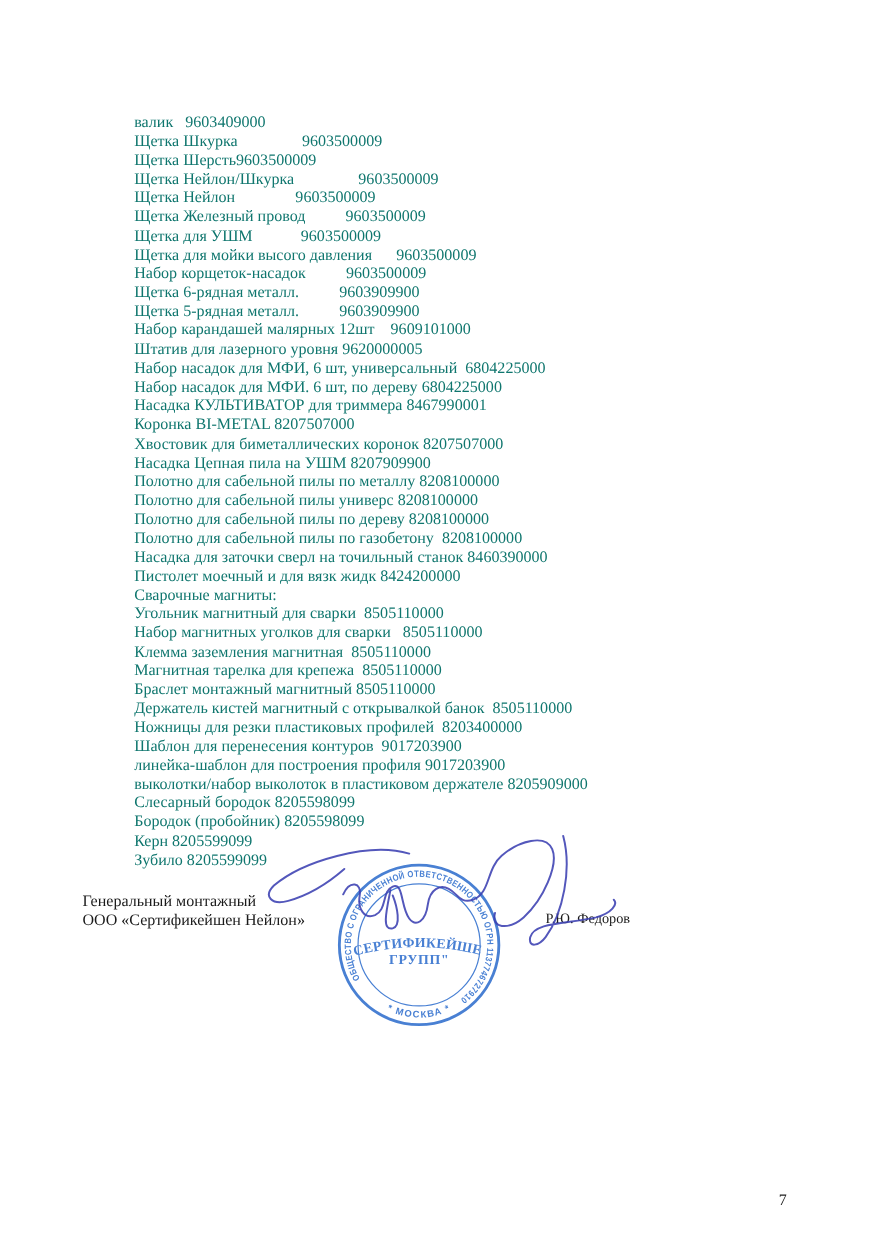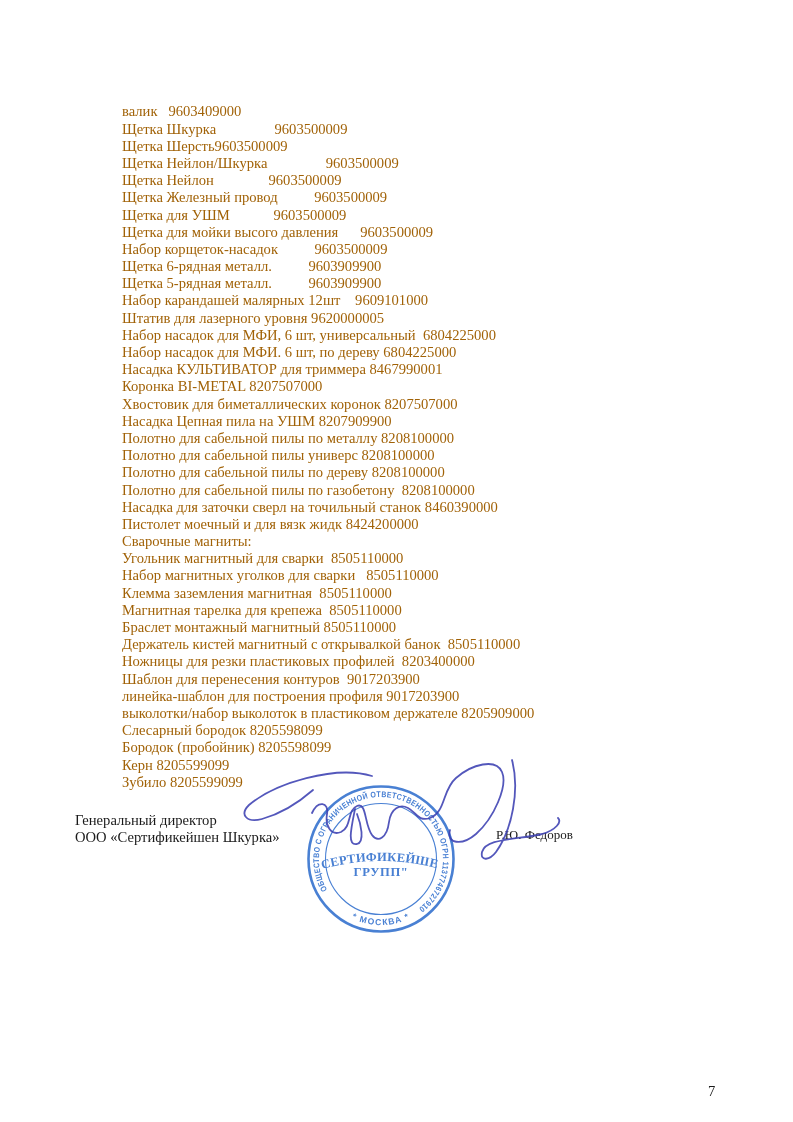--- a/index.html
+++ b/index.html
@@ -10,21 +10,21 @@
     font-family: "Liberation Serif", "DejaVu Serif", serif;
     color: #1a1a1a;
     overflow: hidden;
   }
   .doc-lines {
     position: absolute;
     left: 122px; top: 69px;
     font-size: 14.6px;
     line-height: 17.2px;
     white-space: pre;
-    color: #a16207;
+    color: #0f766e;
   }
   .doc-line { height: 17.2px; }
   .sig-role {
     position: absolute;
     left: 75px; top: 812px;
     font-size: 14.6px;
     line-height: 17.2px;
     white-space: pre;
   }
   .signer {
@@ -52,22 +52,22 @@
   .stamp-center-1    { font-family: "Liberation Serif", serif; font-size: 12.6px; font-weight: bold; letter-spacing: 0.2px; }
   .stamp-center-2    { font-family: "Liberation Serif", serif; font-size: 12.6px; font-weight: bold; letter-spacing: 0.6px; }
 </style>
 </head>
 <body>
 
 <div class="doc-lines">
   
 <div class="doc-line">валик   9603409000</div><div class="doc-line">Щетка Шкурка                9603500009</div><div class="doc-line">Щетка Шерсть9603500009</div><div class="doc-line">Щетка Нейлон/Шкурка                9603500009</div><div class="doc-line">Щетка Нейлон               9603500009</div><div class="doc-line">Щетка Железный провод          9603500009</div><div class="doc-line">Щетка для УШМ            9603500009</div><div class="doc-line">Щетка для мойки высого давления      9603500009</div><div class="doc-line">Набор корщеток-насадок          9603500009</div><div class="doc-line">Щетка 6-рядная металл.          9603909900</div><div class="doc-line">Щетка 5-рядная металл.          9603909900</div><div class="doc-line">Набор карандашей малярных 12шт    9609101000</div><div class="doc-line">Штатив для лазерного уровня 9620000005</div><div class="doc-line">Набор насадок для МФИ, 6 шт, универсальный  6804225000</div><div class="doc-line">Набор насадок для МФИ. 6 шт, по дереву 6804225000</div><div class="doc-line">Насадка КУЛЬТИВАТОР для триммера 8467990001</div><div class="doc-line">Коронка BI-METAL 8207507000</div><div class="doc-line">Хвостовик для биметаллических коронок 8207507000</div><div class="doc-line">Насадка Цепная пила на УШМ 8207909900</div><div class="doc-line">Полотно для сабельной пилы по металлу 8208100000</div><div class="doc-line">Полотно для сабельной пилы универс 8208100000</div><div class="doc-line">Полотно для сабельной пилы по дереву 8208100000</div><div class="doc-line">Полотно для сабельной пилы по газобетону  8208100000</div><div class="doc-line">Насадка для заточки сверл на точильный станок 8460390000</div><div class="doc-line">Пистолет моечный и для вязк жидк 8424200000</div><div class="doc-line">Сварочные магниты:</div><div class="doc-line">Угольник магнитный для сварки  8505110000</div><div class="doc-line">Набор магнитных уголков для сварки   8505110000</div><div class="doc-line">Клемма заземления магнитная  8505110000</div><div class="doc-line">Магнитная тарелка для крепежа  8505110000</div><div class="doc-line">Браслет монтажный магнитный 8505110000</div><div class="doc-line">Держатель кистей магнитный с открывалкой банок  8505110000</div><div class="doc-line">Ножницы для резки пластиковых профилей  8203400000</div><div class="doc-line">Шаблон для перенесения контуров  9017203900</div><div class="doc-line">линейка-шаблон для построения профиля 9017203900</div><div class="doc-line">выколотки/набор выколоток в пластиковом держателе 8205909000</div><div class="doc-line">Слесарный бородок 8205598099</div><div class="doc-line">Бородок (пробойник) 8205598099</div><div class="doc-line">Керн 8205599099</div><div class="doc-line">Зубило 8205599099</div></div>
 
-<div class="sig-role"><span>Генеральный директор</span>
-<span>ООО «Сертификейшен Шкурка»</span></div>
+<div class="sig-role"><span>Генеральный монтажный</span>
+<span>ООО «Сертификейшен Нейлон»</span></div>
 
 <div class="signer">Р.Ю. Федоров</div>
 
 <svg class="stamp-svg" viewBox="0 0 166 166" opacity="0.92">
   <defs>
     <path id="ringPath" d="M 29.3 114 A 62 62 0 1 1 114 136.7" fill="none"></path>
     <path id="bottomPath" d="M 45.1 137.1 A 66 66 0 0 0 120.9 137.1" fill="none"></path>
     <path id="centerArc" d="M 28 92 Q 83 78 138 92" fill="none"></path>
   </defs>
   <circle cx="83" cy="83" r="72.5" fill="none" stroke-width="2.6" stroke="#3a76d0"></circle>

